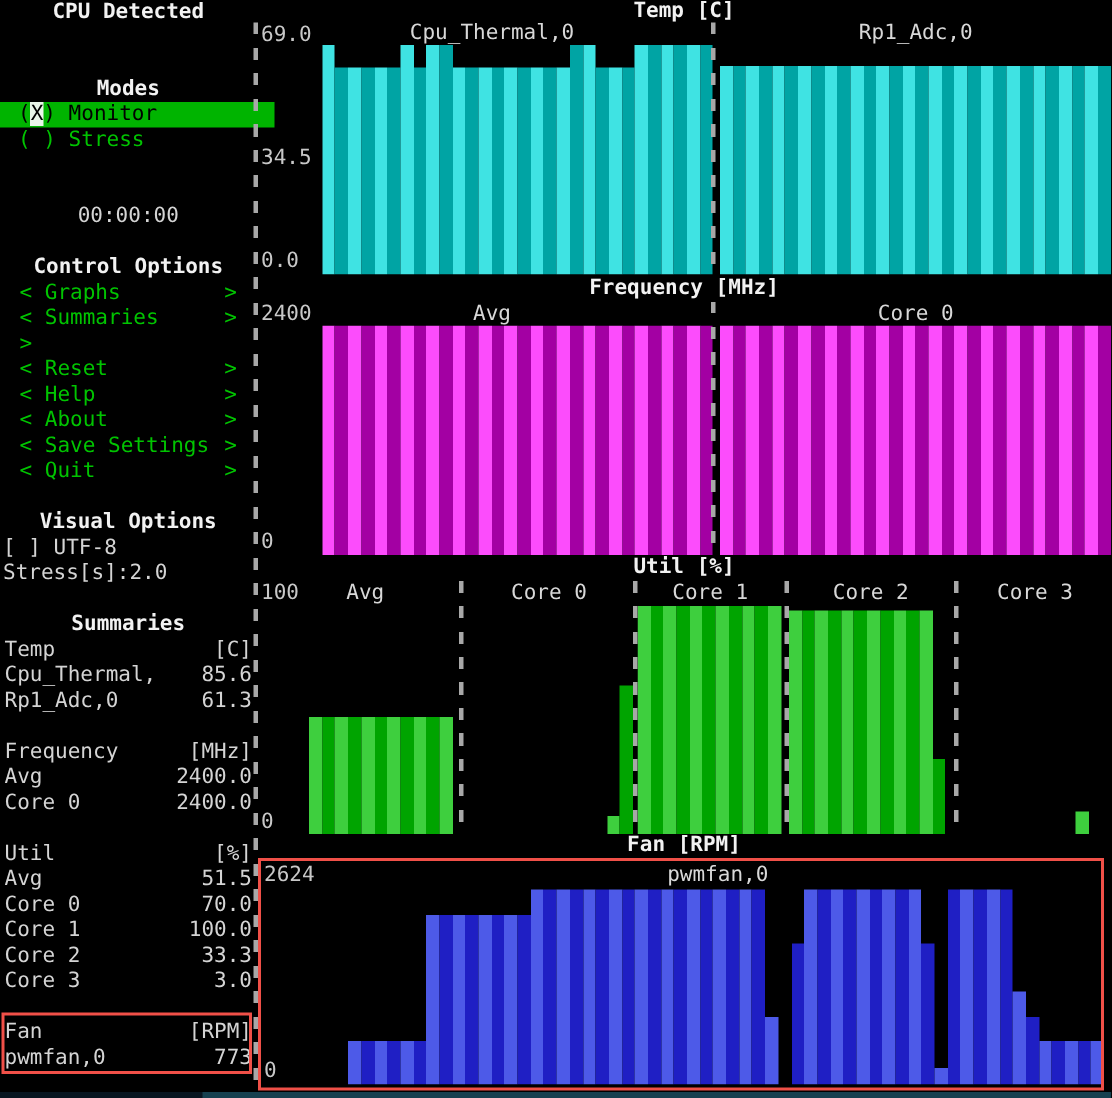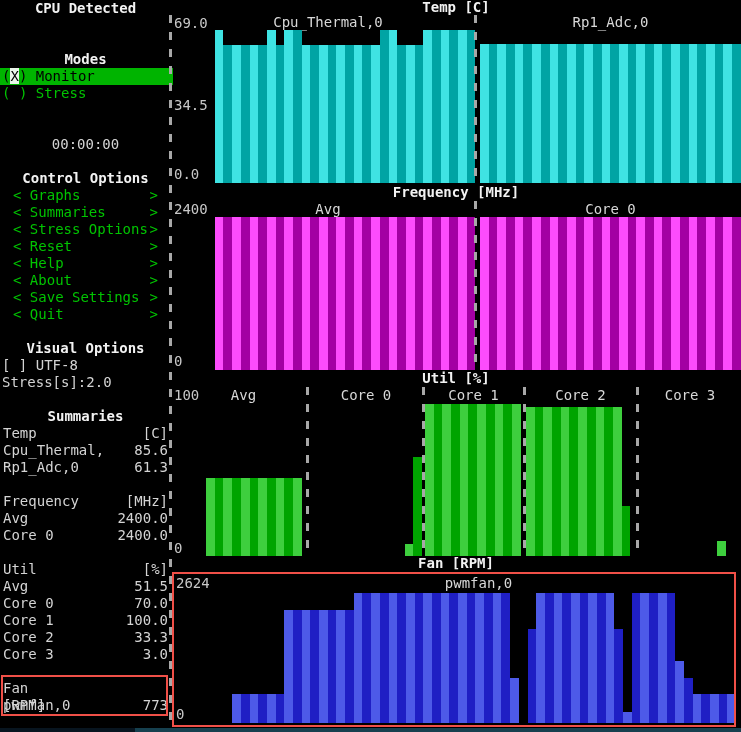--- a/index.html
+++ b/index.html
@@ -3,23 +3,23 @@
 <meta charset="utf-8">
 <style>
   html,body{margin:0;padding:0;background:#000;}
   #screen{position:relative;width:741px;height:732px;background:#000;overflow:hidden;
           font-family:"DejaVu Sans Mono","Liberation Mono",monospace;font-size:14px;line-height:17px;color:#d4d4d4;}
   
   #sidebar{position:absolute;left:0;top:0;width:171px;height:732px;}
   .srow{position:absolute;left:0;width:171px;height:17px;white-space:pre;}
   .hdr{font-weight:bold;color:#f2f2f2;text-align:center;}
   .center{text-align:center;}
-  .jrow{display:flex;justify-content:space-between;padding:0 3px;box-sizing:border-box;}
+  .jrow{display:flex;justify-content:space-between;padding:0 3px;box-sizing:border-box;align-items:center;}
   .menu-item{color:#00c400;display:flex;justify-content:space-between;padding:0 13px;box-sizing:border-box;cursor:pointer;}
-  .radio-row{padding-left:2px;color:#00c400;}
+  .radio-row{padding-left:12px;color:#00c400;}
   .radio-row.selected{background:#00b400;color:#000;}
   .radio-row.selected .xmark{background:#e9f5e9;color:#000;}
   .plain{padding-left:2px;}
   .redbox{position:absolute;border:2px solid #f05048;box-sizing:border-box;}
   
   .gtitle{position:absolute;left:171px;width:570px;text-align:center;font-weight:bold;color:#f2f2f2;height:17px;}
   .tick{position:absolute;color:#c8c8c8;height:17px;white-space:pre;}
   .slabel{position:absolute;color:#d8d8d8;height:17px;text-align:center;white-space:pre;}
   .bars{position:absolute;display:flex;align-items:flex-end;overflow:hidden;}
   .bar{flex:0 0 8.7px;height:0;}
@@ -36,21 +36,21 @@
     <div class="srow hdr" style="top:0">CPU Detected</div>
     <div id="modes">
         <div class="srow radio-row selected" style="top: 68px;">(<span class="xmark">X</span>) Monitor</div>
         <div class="srow radio-row" style="top: 85px;">(<span class="xmark"> </span>) Stress</div>
       </div>
     <div class="srow center" style="top:136px">00:00:00</div>
     <div class="srow hdr" style="top:170px">Control Options</div>
     <div id="menu">
         <div class="srow menu-item" style="top: 187px;"><span>&lt; Graphs</span><span>&gt;</span></div>
         <div class="srow menu-item" style="top: 204px; gap: 10px;"><span>&lt; Summaries</span><span>&gt;</span></div>
-        <div class="srow menu-item" style="top: 221px;"><span>&lt; Stress Options</span><span>&gt;</span></div>
+        <div class="srow menu-item" style="top: 221px;"><span>&gt;</span></div>
         <div class="srow menu-item" style="top: 238px;"><span>&lt; Reset</span><span>&gt;</span></div>
         <div class="srow menu-item" style="top: 255px;"><span>&lt; Help</span><span>&gt;</span></div>
         <div class="srow menu-item" style="top: 272px;"><span>&lt; About</span><span>&gt;</span></div>
         <div class="srow menu-item" style="top: 289px;"><span>&lt; Save Settings</span><span>&gt;</span></div>
         <div class="srow menu-item" style="top: 306px;"><span>&lt; Quit</span><span>&gt;</span></div>
       </div>
     <div class="srow hdr" style="top:340px">Visual Options</div>
     <div class="srow plain" style="top:357px"><span>[ ] </span><span>UTF-8</span></div>
     <div class="srow plain" style="top:374px">Stress[s]:2.0</div>
     <div class="srow hdr" style="top:408px">Summaries</div>
@@ -60,21 +60,21 @@
         <div class="srow jrow" style="top: 459px;"><span>Rp1_Adc,0</span><span>61.3</span></div>
         <div class="srow jrow" style="top: 493px;"><span>Frequency</span><span>[MHz]</span></div>
         <div class="srow jrow" style="top: 510px;"><span>Avg</span><span>2400.0</span></div>
         <div class="srow jrow" style="top: 527px;"><span>Core 0</span><span>2400.0</span></div>
         <div class="srow jrow" style="top: 561px;"><span>Util</span><span>[%]</span></div>
         <div class="srow jrow" style="top: 578px;"><span>Avg</span><span>51.5</span></div>
         <div class="srow jrow" style="top: 595px;"><span>Core 0</span><span>70.0</span></div>
         <div class="srow jrow" style="top: 612px;"><span>Core 1</span><span>100.0</span></div>
         <div class="srow jrow" style="top: 629px;"><span>Core 2</span><span>33.3</span></div>
         <div class="srow jrow" style="top: 646px;"><span>Core 3</span><span>3.0</span></div>
-        <div class="srow jrow" style="top: 680px; flex-direction: column;"><span>Fan</span><span>[RPM]</span></div>
+        <div class="srow jrow" style="top: 680px;"><span>Fan</span><span>[RPM]</span></div>
         <div class="srow jrow" style="top: 697px;"><span>pwmfan,0</span><span>773</span></div>
       </div>
     <div class="redbox" style="left:1px;top:675px;width:167px;height:41px"></div>
   </aside>
 
   <div id="graphs">
     <div class="vdash" style="left:169px;top:15px;height:712px"></div>
   <div class="gtitle" style="top: -1px;">Temp [C]</div>
       <div class="tick" style="left: 174px; top: 15px; text-align: center;">69.0</div>
       <div class="tick" style="left: 174px; top: 97px;">34.5</div>

